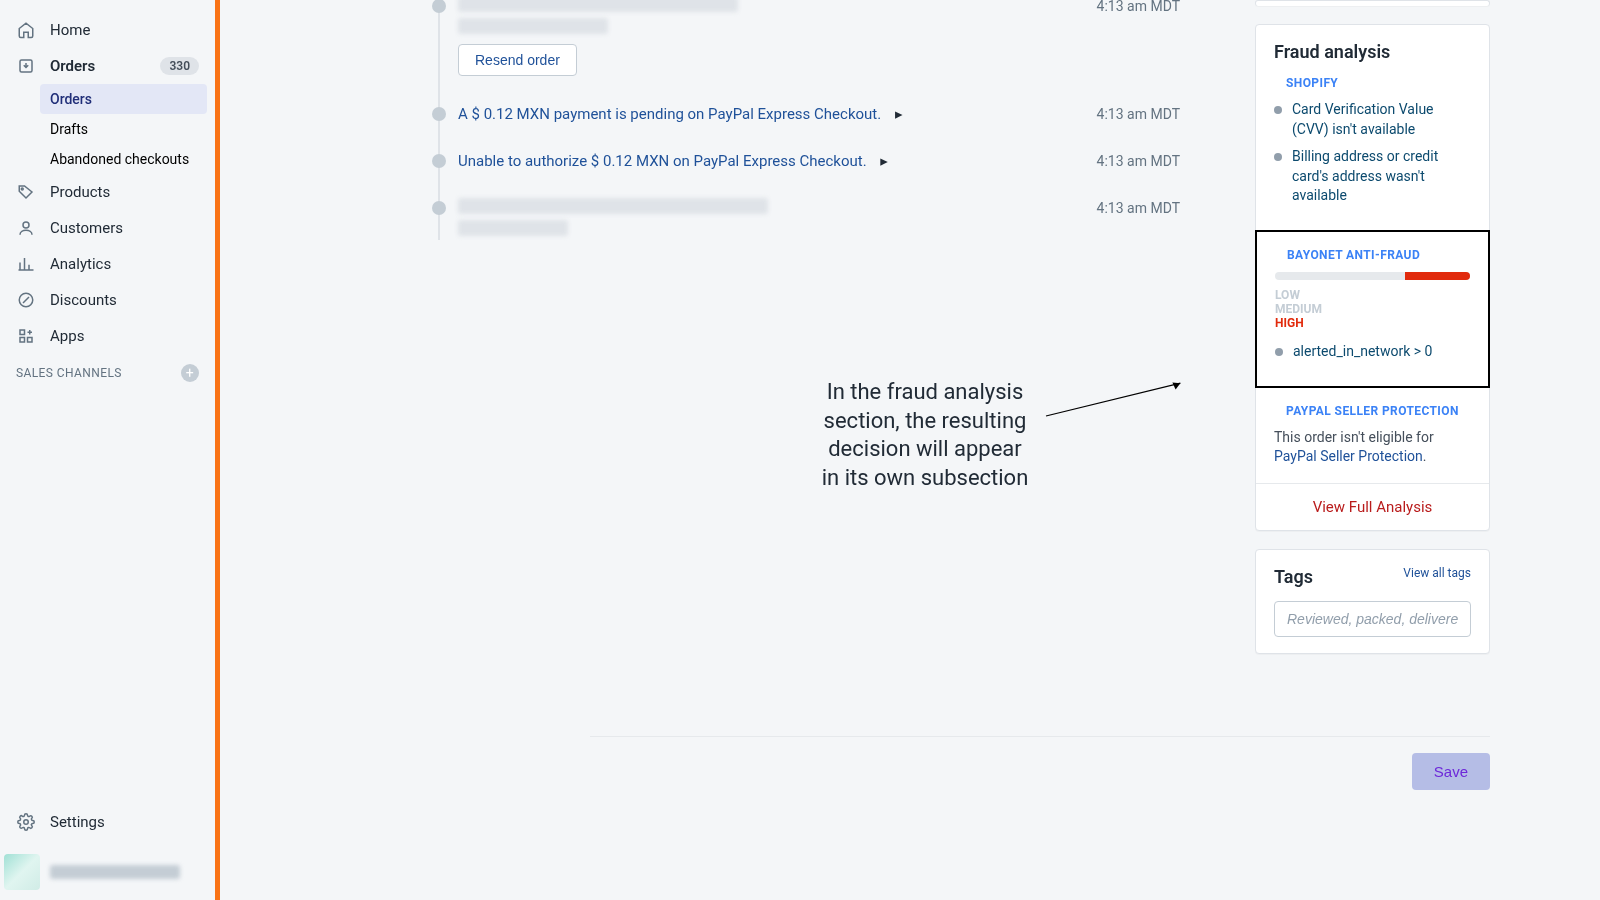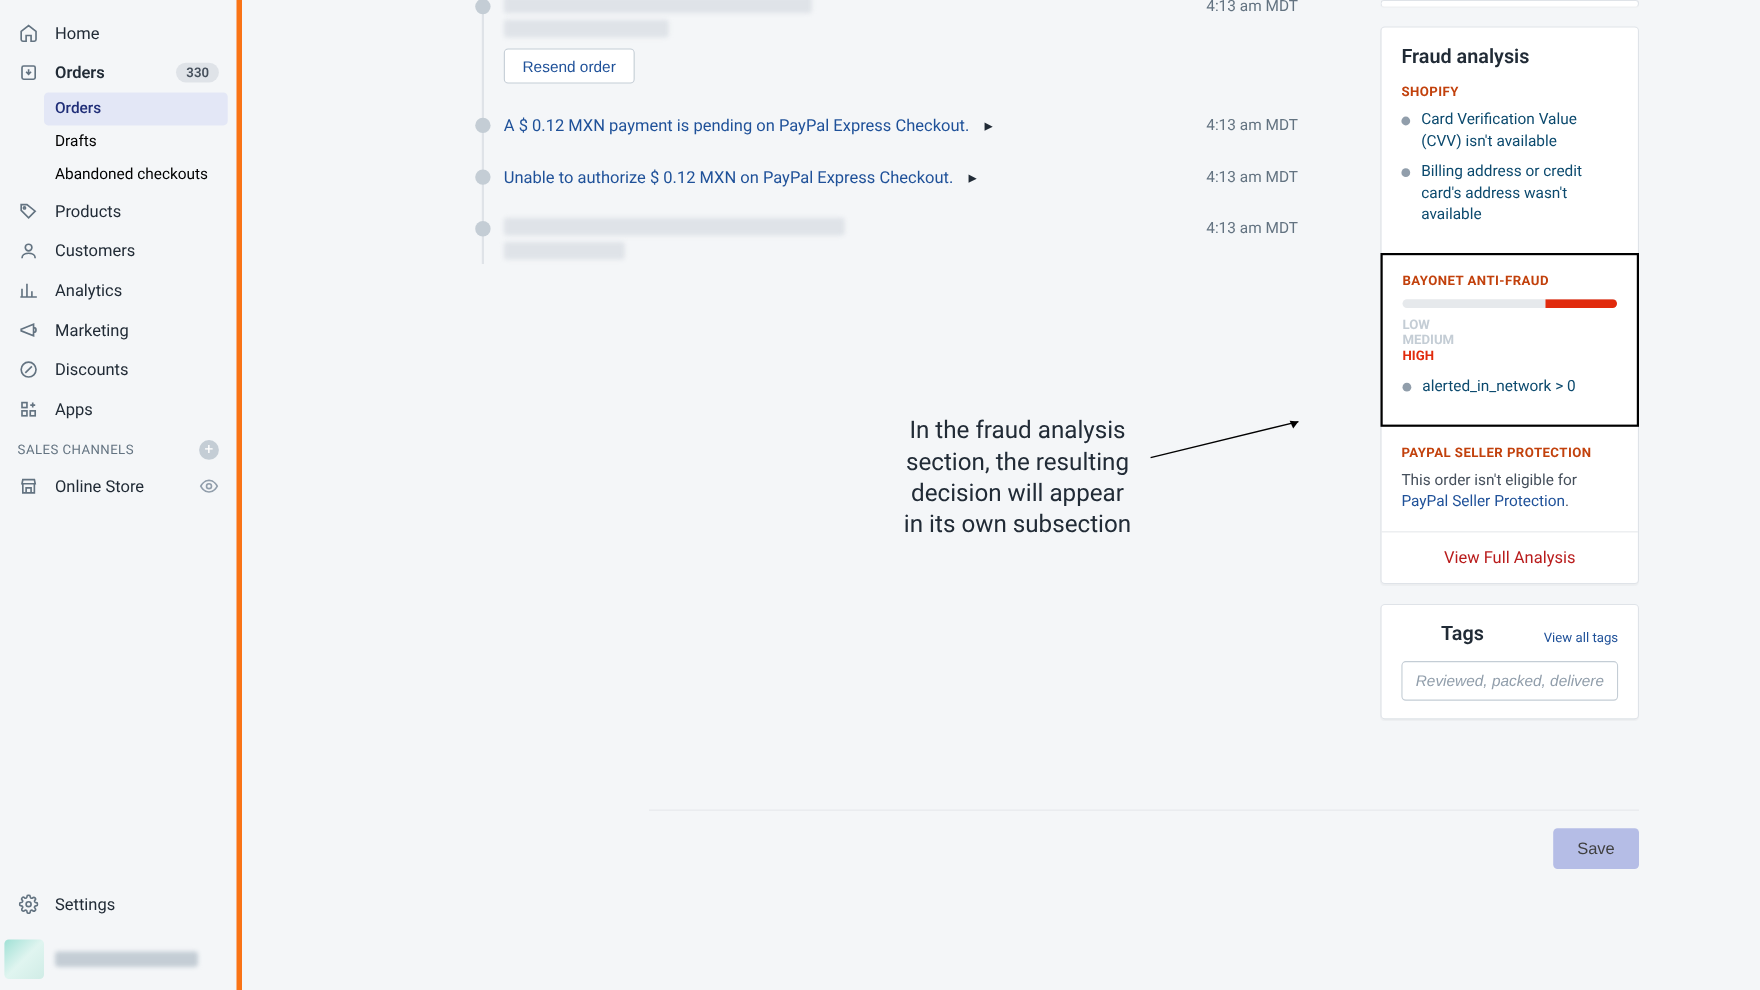--- a/index.html
+++ b/index.html
@@ -201,23 +201,24 @@
   padding: 16px 18px;
 }
 .card h2 {
   font-size: 18px;
   font-weight: 600;
   margin-bottom: 14px;
 }
 .sub-head {
   font-size: 12px;
   font-weight: 700;
-  color: #c2410c;
+  color: #3b82f6;
   letter-spacing: 0.4px;
   margin-bottom: 10px;
+  margin-left: 12px;
 }
 .bullet-row {
   display: flex;
   align-items: flex-start;
   gap: 10px;
   font-size: 14px;
   color: #0c4a6e;
   margin-bottom: 8px;
   line-height: 1.4;
 }
@@ -263,23 +264,22 @@
 .centered-link {
   text-align: center;
   padding: 14px;
   color: #b91c1c;
   font-size: 15px;
   cursor: pointer;
 }
 .tags-head {
   display: flex;
   justify-content: space-between;
-  align-items: flex-end;
+  align-items: flex-start;
   margin-bottom: 14px;
-  margin-left: 36px;
 }
 .tags-head h2 { margin-bottom: 0; }
 .tag-input {
   width: 100%;
   border: 1px solid #c4cdd5;
   border-radius: 4px;
   padding: 9px 12px;
   font-size: 14px;
   color: #212b36;
 }
@@ -307,21 +307,21 @@
   position: absolute;
   right: 110px; bottom: 110px;
   width: 900px;
   border-top: 1px solid #e6e9ec;
   padding-top: 16px;
   display: flex;
   justify-content: flex-end;
 }
 .save-btn {
   background: #b5bde6;
-  color: #404040;
+  color: #6d28d9;
   border: none;
   border-radius: 4px;
   padding: 10px 22px;
   font-size: 15px;
   cursor: pointer;
 }
 svg { display: block; }
 </style>
 </head>
 <body>
@@ -374,28 +374,20 @@
     <span class="nav-icon">
       <svg width="18" height="18" viewBox="0 0 24 24" fill="none" stroke="currentColor" stroke-width="2">
           <path d="M4 20V10M10 20V4M16 20v-7M2 20h20"></path>
         </svg>
     </span>
     <span>Analytics</span>
   </div>
   <div class="nav-item">
     <span class="nav-icon">
       <svg width="18" height="18" viewBox="0 0 24 24" fill="none" stroke="currentColor" stroke-width="2">
-          <path d="M3 11l15-6v14L3 13zM18 9a3 3 0 0 1 0 6"></path>
-        </svg>
-    </span>
-    <span>Marketing</span>
-  </div>
-  <div class="nav-item">
-    <span class="nav-icon">
-      <svg width="18" height="18" viewBox="0 0 24 24" fill="none" stroke="currentColor" stroke-width="2">
           <circle cx="12" cy="12" r="9"></circle>
           <path d="M8 16l8-8M9 9h.01M15 15h.01"></path>
         </svg>
     </span>
     <span>Discounts</span>
   </div>
   <div class="nav-item">
     <span class="nav-icon">
       <svg width="18" height="18" viewBox="0 0 24 24" fill="none" stroke="currentColor" stroke-width="2">
           <rect x="4" y="4" width="6" height="6"></rect>
@@ -403,34 +395,20 @@
           <rect x="4" y="14" width="6" height="6"></rect>
           <path d="M17 4v6M14 7h6"></path>
         </svg>
     </span>
     <span>Apps</span>
   </div>
 
   <div class="section-label">
     <span>SALES CHANNELS</span>
     <span class="plus-circle">+</span>
-  </div>
-  <div class="nav-item">
-    <span class="nav-icon">
-      <svg width="18" height="18" viewBox="0 0 24 24" fill="none" stroke="currentColor" stroke-width="2">
-          <path d="M4 9h16l-1-5H5zM5 9v11h14V9M9 20v-6h6v6"></path>
-        </svg>
-    </span>
-    <span>Online Store</span>
-    <span style="margin-left:auto" class="eye-icon-s">
-      <svg width="18" height="18" viewBox="0 0 24 24" fill="none" stroke="currentColor" stroke-width="2">
-          <path d="M2 12s3.5-7 10-7 10 7 10 7-3.5 7-10 7S2 12 2 12z"></path>
-          <circle cx="12" cy="12" r="3"></circle>
-        </svg>
-    </span>
   </div>
 
   <div class="sidebar-footer">
     <div class="nav-item">
       <span class="nav-icon">
         <svg width="18" height="18" viewBox="0 0 24 24" fill="none" stroke="currentColor" stroke-width="2">
             <circle cx="12" cy="12" r="3"></circle>
             <path d="M19.4 15a1.7 1.7 0 0 0 .34 1.87l.06.06a2 2 0 1 1-2.83 2.83l-.06-.06a1.7 1.7 0 0 0-1.87-.34 1.7 1.7 0 0 0-1 1.56V21a2 2 0 1 1-4 0v-.09a1.7 1.7 0 0 0-1-1.56 1.7 1.7 0 0 0-1.87.34l-.06.06a2 2 0 1 1-2.83-2.83l.06-.06a1.7 1.7 0 0 0 .34-1.87 1.7 1.7 0 0 0-1.56-1H3a2 2 0 1 1 0-4h.09a1.7 1.7 0 0 0 1.56-1 1.7 1.7 0 0 0-.34-1.87l-.06-.06a2 2 0 1 1 2.83-2.83l.06.06a1.7 1.7 0 0 0 1.87.34H9a1.7 1.7 0 0 0 1-1.56V3a2 2 0 1 1 4 0v.09a1.7 1.7 0 0 0 1 1.56 1.7 1.7 0 0 0 1.87-.34l.06-.06a2 2 0 1 1 2.83 2.83l-.06.06a1.7 1.7 0 0 0-.34 1.87V9a1.7 1.7 0 0 0 1.56 1H21a2 2 0 1 1 0 4h-.09a1.7 1.7 0 0 0-1.56 1z"></path>
           </svg>
       </span>

